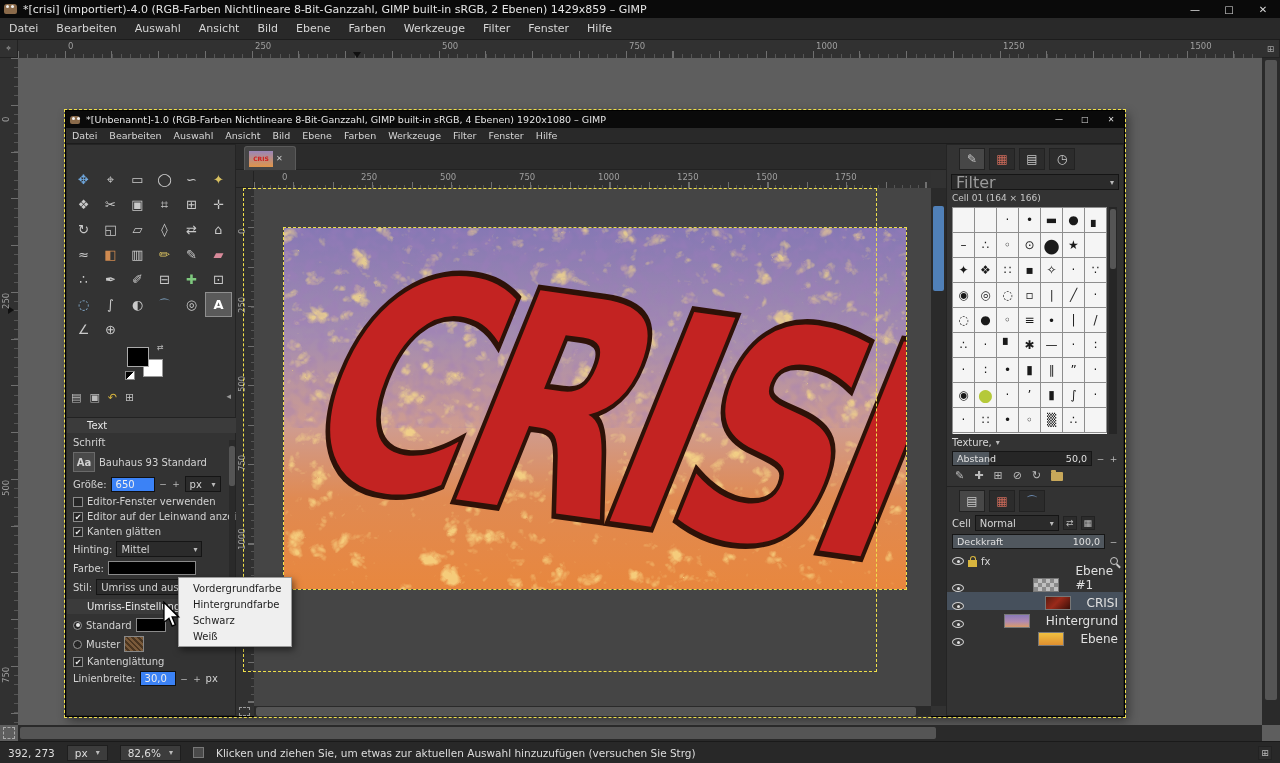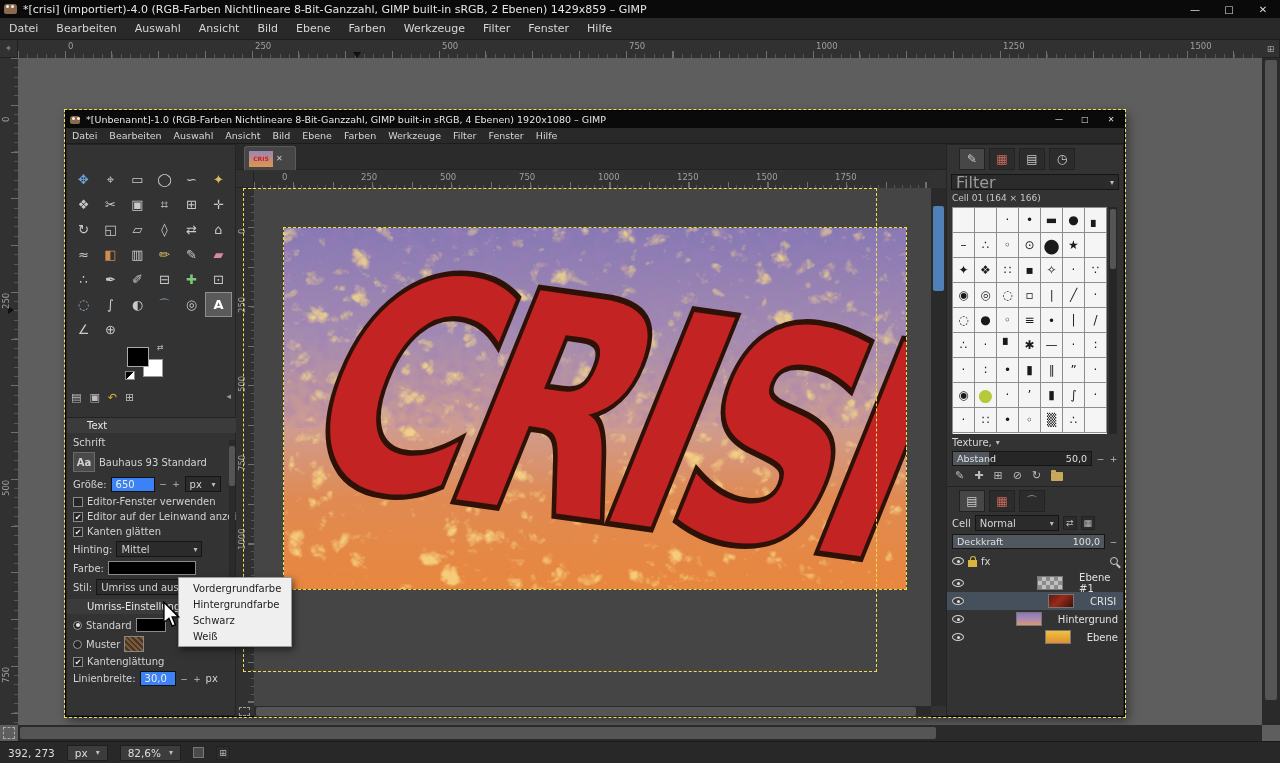--- a/index.html
+++ b/index.html
@@ -107,21 +107,21 @@
   .i-eye{width:12px;height:8px;border:1px solid #cfcfcf;border-radius:50%;position:relative;background:#3a3a3a;flex:0 0 auto}
   .i-eye::after{content:"";position:absolute;left:3.5px;top:1.5px;width:3px;height:3px;border-radius:50%;background:#e0e0e0}
   .i-lock{width:9px;height:7px;background:#d8b53e;position:relative;margin-top:4px;flex:0 0 auto}
   .i-lock::before{content:"";position:absolute;left:1.5px;top:-4px;width:4px;height:4px;border:1.5px solid #d8b53e;border-bottom:none;border-radius:3px 3px 0 0}
   .i-search{width:8px;height:8px;border:1.5px solid #c8c8c8;border-radius:50%;position:relative;flex:0 0 auto}
   .i-search::after{content:"";position:absolute;width:5px;height:1.5px;background:#c8c8c8;transform:rotate(45deg);left:5px;top:7px}
   .i-folder{width:12px;height:9px;background:#c8a85a;border-radius:1px;position:relative;margin-top:2px}
   .i-folder::before{content:"";position:absolute;top:-2px;left:0;width:5px;height:2px;background:#c8a85a;border-radius:1px 1px 0 0}
 
   
-  .lrow{display:flex;align-items:center;gap:16px;height:18px;padding:0 5px;font-size:10px;color:#e0e0e0}
+  .lrow{display:flex;align-items:flex-end;gap:16px;height:18px;padding:0 5px;font-size:12px;color:#e0e0e0}
   .lrow.sel{background:#46505c}
   .lspace{width:52px}
   .lthumb{width:26px;height:14px;border:1px solid #777;flex:0 0 auto}
   .th-checker{background:repeating-conic-gradient(#c0c0c0 0 25%,#8a8a8a 0 50%);background-size:8px 8px}
   .th-crisi{background:linear-gradient(135deg,#5a1c10,#9a2a1a 45%,#3a0f08)}
   .th-purple{background:linear-gradient(180deg,#8a7ab8,#b08ab0 55%,#d89a6a)}
   .th-orange{background:linear-gradient(180deg,#f0c040,#e09030)}
 
   
   #i-canvas{position:absolute;left:188px;top:44px;width:677px;height:518px;background:#454545;overflow:hidden}
@@ -593,15 +593,16 @@
     <span>392, 273</span>
     <span class="sb-select">
       <span>px</span>
       <span class="chev">▾</span>
     </span>
     <span class="sb-select">
       <span>82,6%</span>
       <span class="chev">▾</span>
     </span>
     <span class="msg-ic"></span>
+    <span style="flex:1;white-space:nowrap;overflow:hidden">Klicken und ziehen Sie, um etwas zur aktuellen Auswahl hinzuzufügen (versuchen Sie Strg)</span>
     <span class="icbox">⊞</span>
   </div>
 </div>
 
 </body></html>

